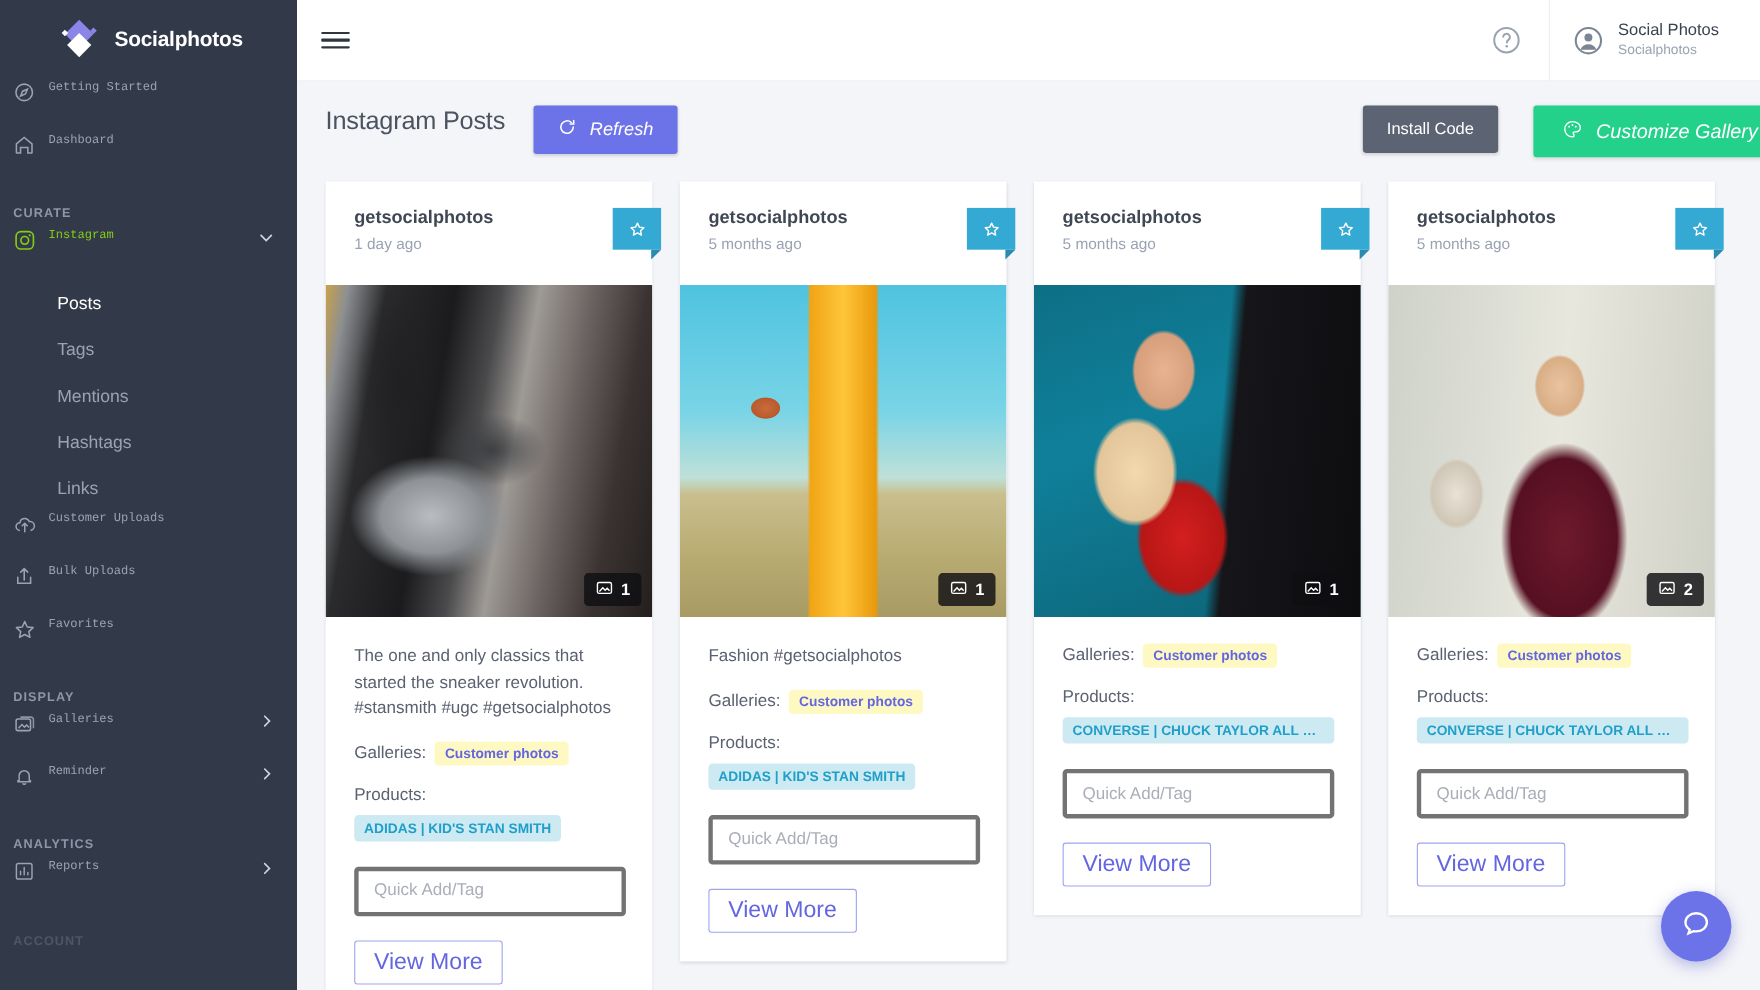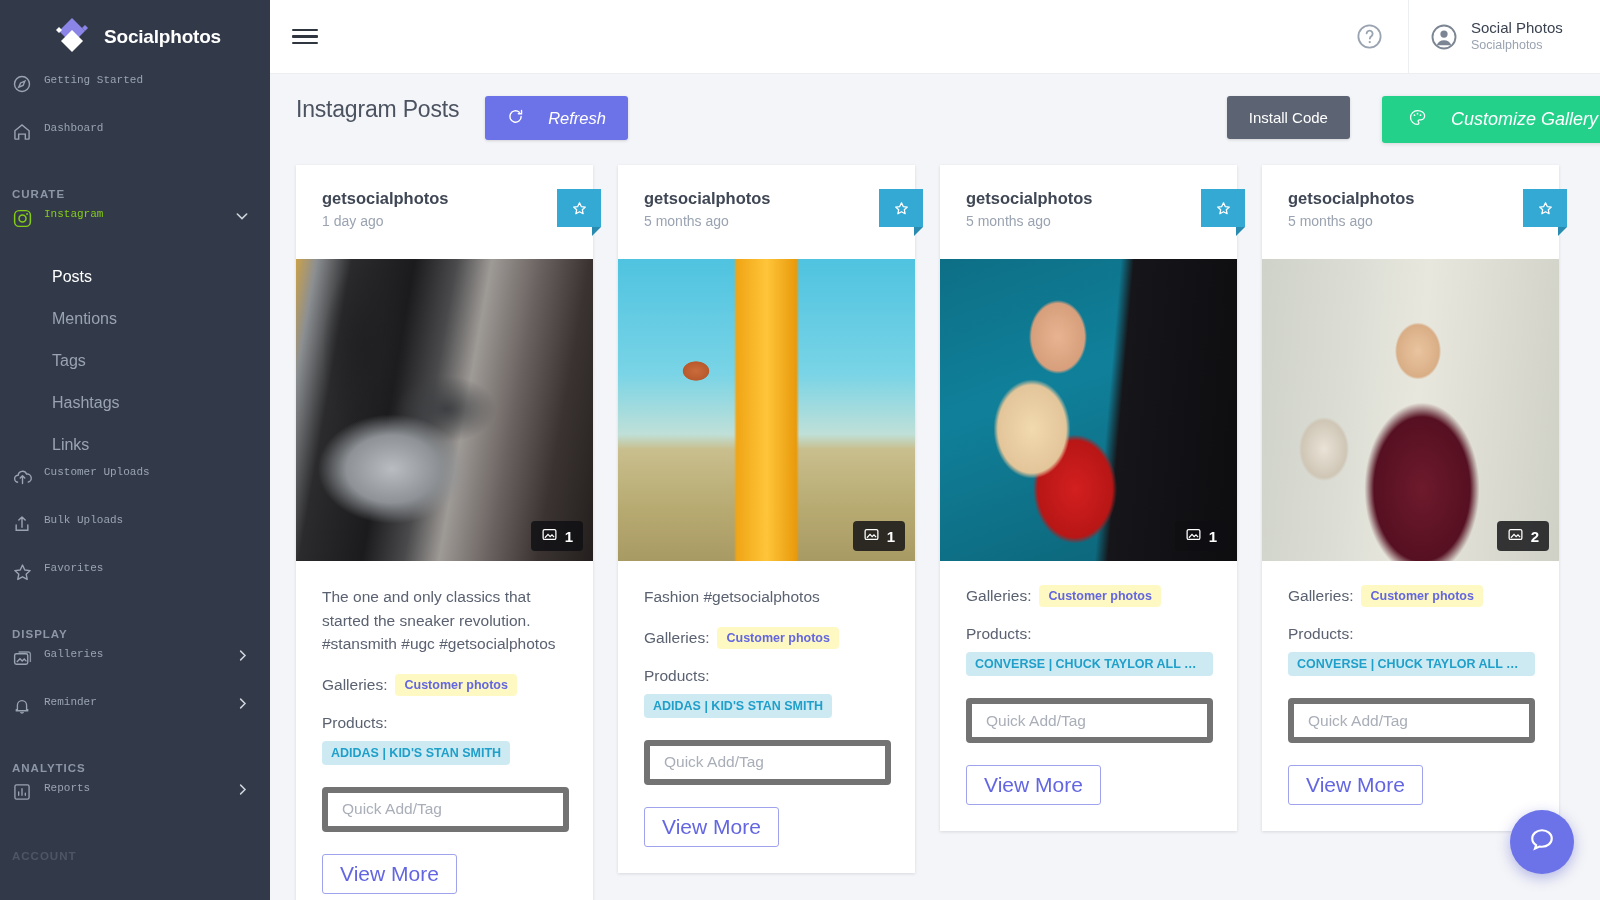--- a/index.html
+++ b/index.html
@@ -69,21 +69,21 @@
 
   .pagehead {
     display: flex; padding: 22px 30px 0 26px; gap: 0;
   }
   .page-title {
     font-size: 23px; color: #4b5260; font-weight: 400; margin-right: 26px;
     letter-spacing: -0.2px;
   }
   .btn {
     border: none; cursor: pointer; font-family: inherit; display: inline-flex;
-    align-items: center; justify-content: center; gap: 24px;
+    align-items: center; justify-content: center; gap: 12px;
   }
   .btn-refresh {
     background: #6c72e8; color: #fff; font-size: 16.5px; font-style: italic;
     padding: 0 22px; height: 44px; border-radius: 3px;
     box-shadow: 0 1px 3px rgba(0,0,0,.14);
   }
   .head-spacer { flex: 1 1 auto; }
   .btn-install {
     background: #5c6372; color: #fff; font-size: 15px; padding: 0 22px;
     height: 43px; border-radius: 3px; box-shadow: 0 1px 3px rgba(0,0,0,.14);
@@ -134,21 +134,21 @@
     background: #fef9c3; color: #6366e0; font-size: 12.5px; font-weight: 700;
     padding: 4px 9px; border-radius: 4px; white-space: nowrap;
   }
   .chip-product {
     background: #cdeaf3; color: #1f9fc9; font-size: 12.5px; font-weight: 700;
     padding: 5px 9px; border-radius: 4px; display: inline-block; margin-top: 9px;
     max-width: 100%; overflow: hidden; text-overflow: ellipsis; white-space: nowrap;
   }
   .quick-input {
     display: block; width: 100%; height: 45px; margin-top: 18px;
-    border: 6px solid #737373; border-radius: 4px; padding: 0 14px;
+    border: 4px solid #737373; border-radius: 4px; padding: 0 14px;
     font-size: 15.5px; color: #3f4654; font-family: inherit; background: #fff;
   }
   .quick-input::placeholder { color: #a9aeb8; }
   .btn-viewmore {
     margin-top: 22px; background: #fff; border: 1px solid #9fa3ee; color: #6366e0;
     font-size: 21px; height: 40px; padding: 0 17px; border-radius: 3px;
   }
 
   .chat-fab {
     position: absolute; right: 26px; bottom: 26px; width: 64px; height: 64px;
@@ -205,22 +205,22 @@
       </span>
       <span class="lbl">Instagram</span>
       <span class="caret">
         <svg width="16" height="16" viewBox="0 0 24 24" fill="none" stroke="currentColor" stroke-width="2.4" stroke-linecap="round">
             <path d="M5 9l7 7 7-7"></path>
           </svg>
       </span>
     </div>
 
     <div class="subnav-item active">Posts</div>
+    <div class="subnav-item">Tags</div>
     <div class="subnav-item">Mentions</div>
-    <div class="subnav-item">Tags</div>
     <div class="subnav-item">Hashtags</div>
     <div class="subnav-item">Links</div>
 
     <div class="nav-item">
       <span class="ico">
         <svg width="21" height="21" viewBox="0 0 24 24" fill="none" stroke="currentColor" stroke-width="1.6">
           <path d="M7 18.5a4 4 0 010-8 5 5 0 019.6-1.3A3.6 3.6 0 0118 18.5"></path>
           <path d="M12 20V11m0 0l-2.6 2.6M12 11l2.6 2.6" stroke-linecap="round"></path>
         </svg>
       </span>

